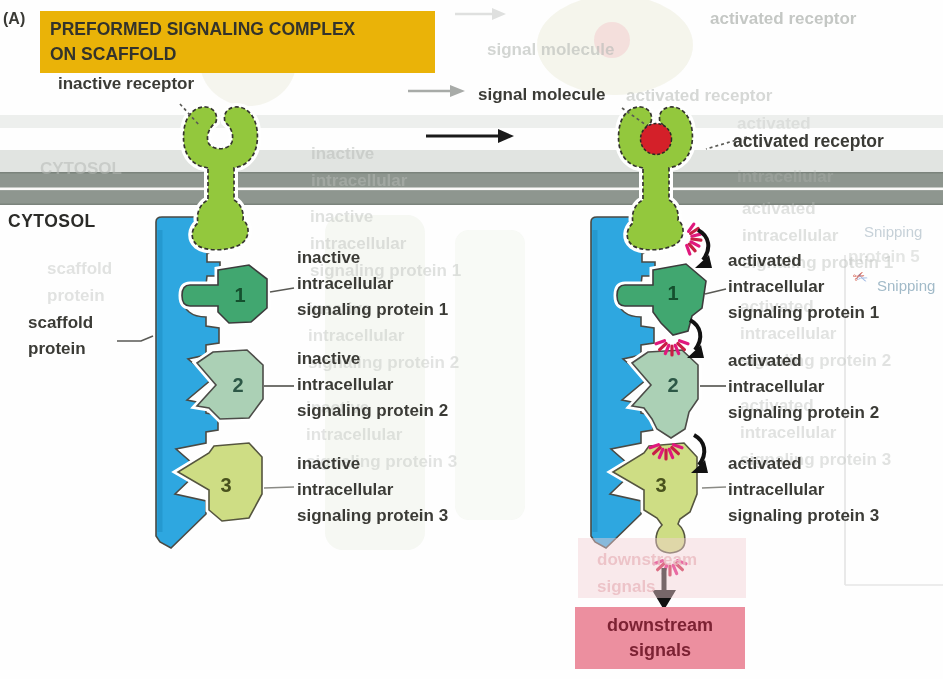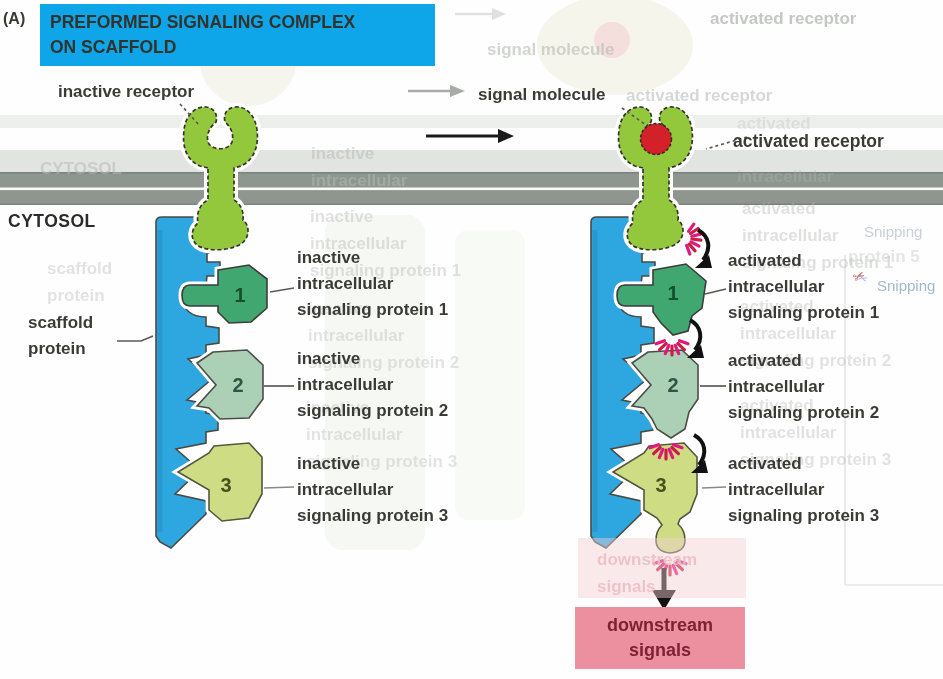--- a/index.html
+++ b/index.html
@@ -3,21 +3,21 @@
 <meta charset="utf-8">
 <style>
   html,body{margin:0;padding:0;background:#fff;}
   #page{position:relative;width:943px;height:679px;background:#fefefe;overflow:hidden;
         font-family:"Liberation Sans","DejaVu Sans",sans-serif;}
   #art{position:absolute;left:0;top:0;}
   .band{position:absolute;left:0;width:943px;}
   .lbl{position:absolute;font-size:17px;line-height:26px;font-weight:700;color:#3b3b36;white-space:pre-line;}
   .ghost{position:absolute;font-size:17px;line-height:27px;font-weight:700;color:#b6bab6;white-space:pre-line;pointer-events:none;}
   #panel-a{position:absolute;left:3px;top:10px;font-size:16px;font-weight:700;color:#3a3a35;}
-  #title-box{position:absolute;left:40px;top:4px;width:375px;padding:6px 10px;background:#0ea5e9;
+  #title-box{position:absolute;left:40px;top:11px;width:375px;padding:6px 10px;background:#eab308;
              font-size:17.5px;line-height:25px;font-weight:700;color:#33332c;white-space:pre-line;}
   #cytosol{position:absolute;left:8px;top:211px;font-size:17.5px;font-weight:700;letter-spacing:.5px;color:#2b2b28;}
   #downstream-ghost{position:absolute;left:578px;top:538px;width:168px;height:60px;background:#f3d0d4;opacity:.45;}
   #downstream-box{position:absolute;left:575px;top:607px;width:170px;height:62px;background:#ec8f9f;
                   display:flex;align-items:center;justify-content:center;text-align:center;
                   font-size:18px;line-height:25px;font-weight:700;color:#7c2233;white-space:pre-line;}
   .fan line{stroke-width:3.2;stroke-linecap:round;}
   #snip-icon{position:absolute;left:853px;top:268px;font-size:14px;color:#cc4433;opacity:.8;transform:rotate(-25deg);}
   #snip-icon-b{position:absolute;left:857px;top:271px;font-size:13px;color:#4477cc;opacity:.5;transform:rotate(20deg);}
 </style>
@@ -263,21 +263,21 @@
 signals</div>
       <div class="ghost" style="left: 864px; top: 218px; opacity: 0.8; color: rgb(185, 198, 207); font-size: 15px; font-weight: 400;">Snipping</div>
       <div class="ghost" style="left: 877px; top: 272px; opacity: 0.95; color: rgb(157, 183, 198); font-size: 15px; font-weight: 400;">Snipping</div>
     </div>
   <span id="snip-icon">✂</span>
   <span id="snip-icon-b">✂</span>
 
   <div id="panel-a">(A)</div>
   <div id="title-box">PREFORMED SIGNALING COMPLEX
 ON SCAFFOLD</div>
-  <div class="lbl" style="left:58px;top:79px;text-align:right;">inactive receptor</div>
+  <div class="lbl" style="left:58px;top:71px;text-align:right;">inactive receptor</div>
   <div class="lbl" style="left:478px;top:82px;">signal molecule</div>
   <div class="lbl" style="left:733px;top:128px;font-size:17.5px;">activated receptor</div>
   <div id="cytosol">CYTOSOL</div>
   <div class="lbl" style="left:28px;top:310px;">scaffold
 protein</div>
 
   <div class="lbl" style="left:297px;top:245px;">inactive
 intracellular
 signaling protein 1</div>
   <div class="lbl" style="left:297px;top:346px;">inactive

